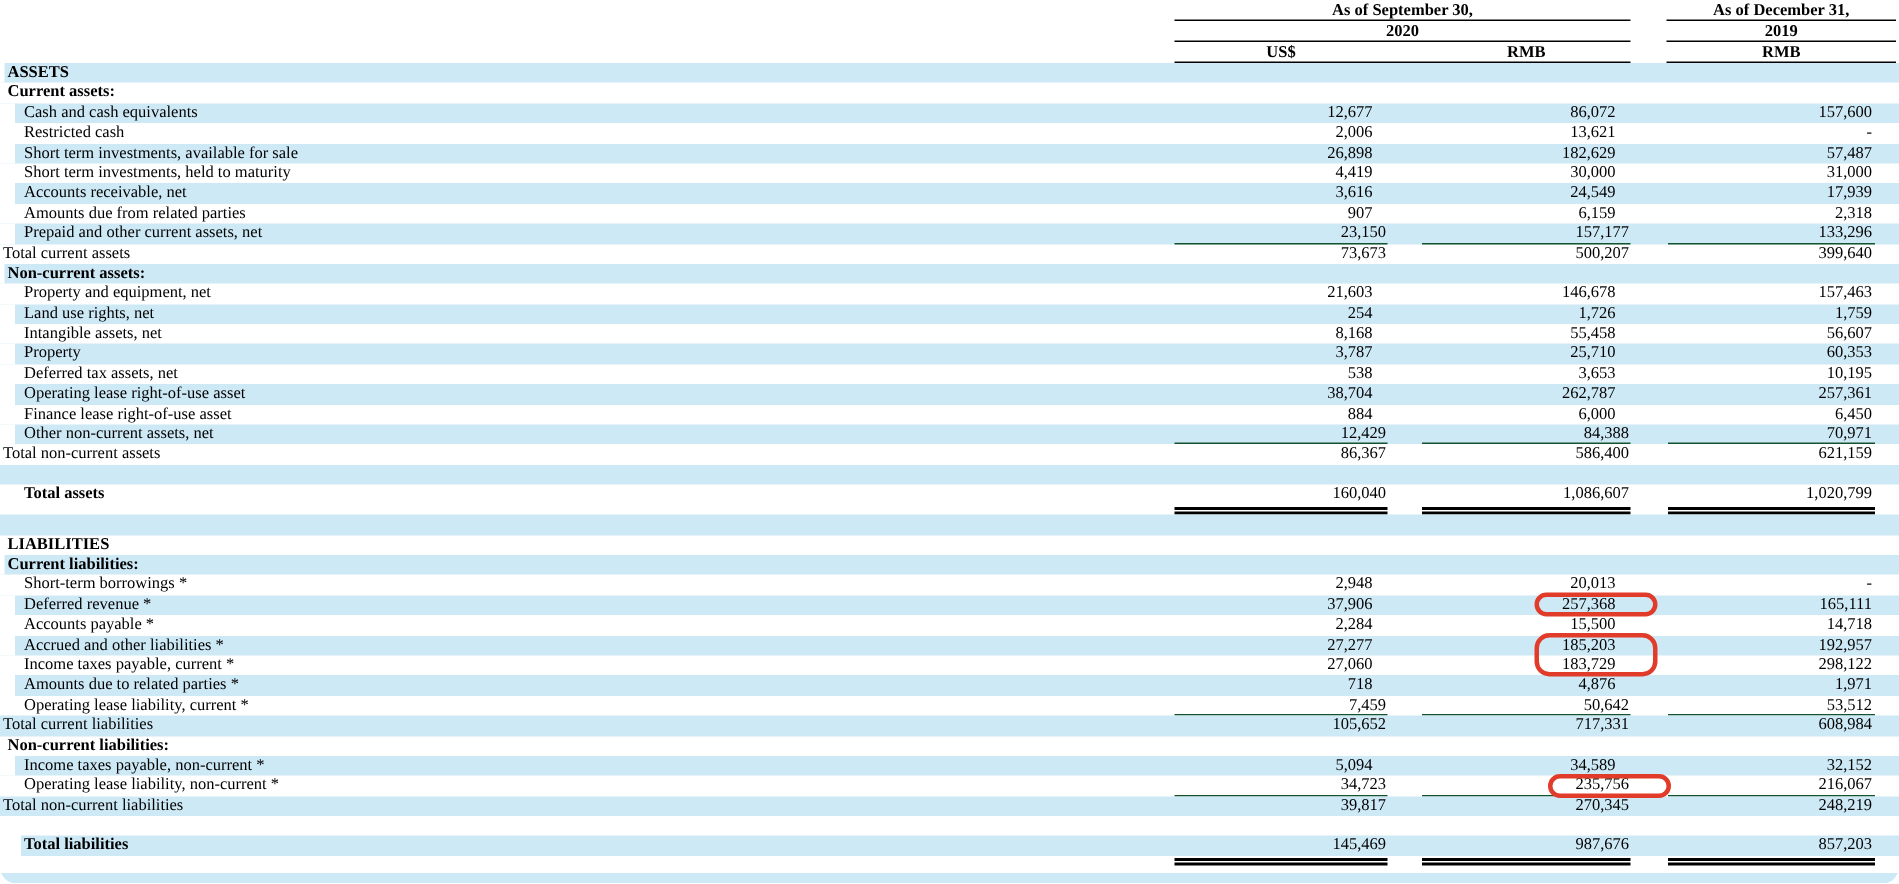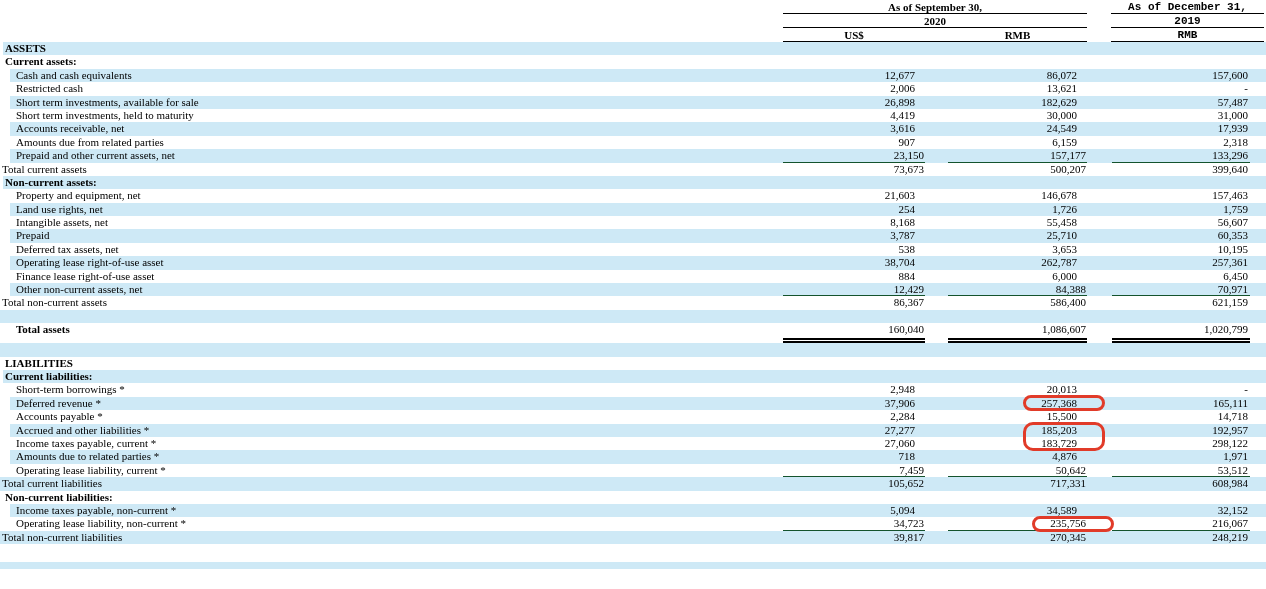--- a/index.html
+++ b/index.html
@@ -6,21 +6,21 @@
   #page{
     position:relative;width:1266px;height:589px;overflow:hidden;background:#fff;
     font-family:"Liberation Serif","DejaVu Serif",serif;font-size:11px;color:#000;border-radius:11px;
   }
   
   .hrow{display:flex;height:14px;font-weight:bold;}
   .hrow .lblsp{flex:1;}
   .hrow .grp{box-sizing:border-box;border-bottom:1px solid #000;text-align:center;line-height:14px;}
   .hrow .g1{width:304px;}
   .hrow .gmid{width:24px;}
-  .hrow .g2{width:153px;font-family:Liberation Mono, monospace;}
+  .hrow .g2{width:153px;}
   .hrow .rpd{width:2px;}
   .hrow .g1.cols{display:flex;}
   .hrow .c-us{width:142px;text-align:center;}
   .hrow .c-gap{width:23px;}
   .hrow .c-rmb{width:139px;text-align:center;}
   
   #tbody{position:relative;}
   .row{position:relative;display:flex;height:13.4px;line-height:13.2px;}
   .row.blue{background:var(--row-blue);}
   .row .label{flex:1;box-sizing:border-box;white-space:nowrap;overflow:hidden;}
@@ -207,21 +207,21 @@
       <div class="row detail">
         <div class="label">Intangible assets, net</div>
         <div class="n us"><span class="numtext">8,168</span></div>
         <div class="sp1"></div>
         <div class="n r20"><span class="numtext">55,458</span></div>
         <div class="sp2"></div>
         <div class="n r19"><span class="numtext">56,607</span></div>
         <div class="rp"></div>
       </div>
       <div class="row detail blue">
-        <div class="label">Prepaid</div>
+        <div class="label">Property</div>
         <div class="n us"><span class="numtext">3,787</span></div>
         <div class="sp1"></div>
         <div class="n r20"><span class="numtext">25,710</span></div>
         <div class="sp2"></div>
         <div class="n r19"><span class="numtext">60,353</span></div>
         <div class="rp"></div>
       </div>
       <div class="row detail">
         <div class="label">Deferred tax assets, net</div>
         <div class="n us"><span class="numtext">538</span></div>
@@ -398,20 +398,29 @@
       <div class="row total blue">
         <div class="label">Total non-current liabilities</div>
         <div class="n us"><span class="numtext">39,817</span></div>
         <div class="sp1"></div>
         <div class="n r20"><span class="numtext">270,345</span></div>
         <div class="sp2"></div>
         <div class="n r19"><span class="numtext">248,219</span></div>
         <div class="rp"></div>
       </div>
       <div class="row blank"></div>
+      <div class="row grandtotal blue">
+        <div class="label">Total liabilities</div>
+        <div class="n us"><span class="numtext">145,469</span></div>
+        <div class="sp1"></div>
+        <div class="n r20"><span class="numtext">987,676</span></div>
+        <div class="sp2"></div>
+        <div class="n r19"><span class="numtext">857,203</span></div>
+        <div class="rp"></div>
+      </div>
       <div class="row gap"></div>
       <div class="row band blue"></div>
     </div>
 
 <div class="annot" style="left: 1023.25px; top: 395.266px; width: 81.75px; height: 15.8906px; border-radius: 7.94531px;"></div>
     <div class="annot" style="left: 1023.25px; top: 422.047px; width: 81.75px; height: 29.2812px; border-radius: 10px;"></div>
     <div class="annot" style="left: 1032.25px; top: 515.781px; width: 81.75px; height: 15.8906px; border-radius: 7.94531px;"></div>
   </div>
 
 </body></html>

